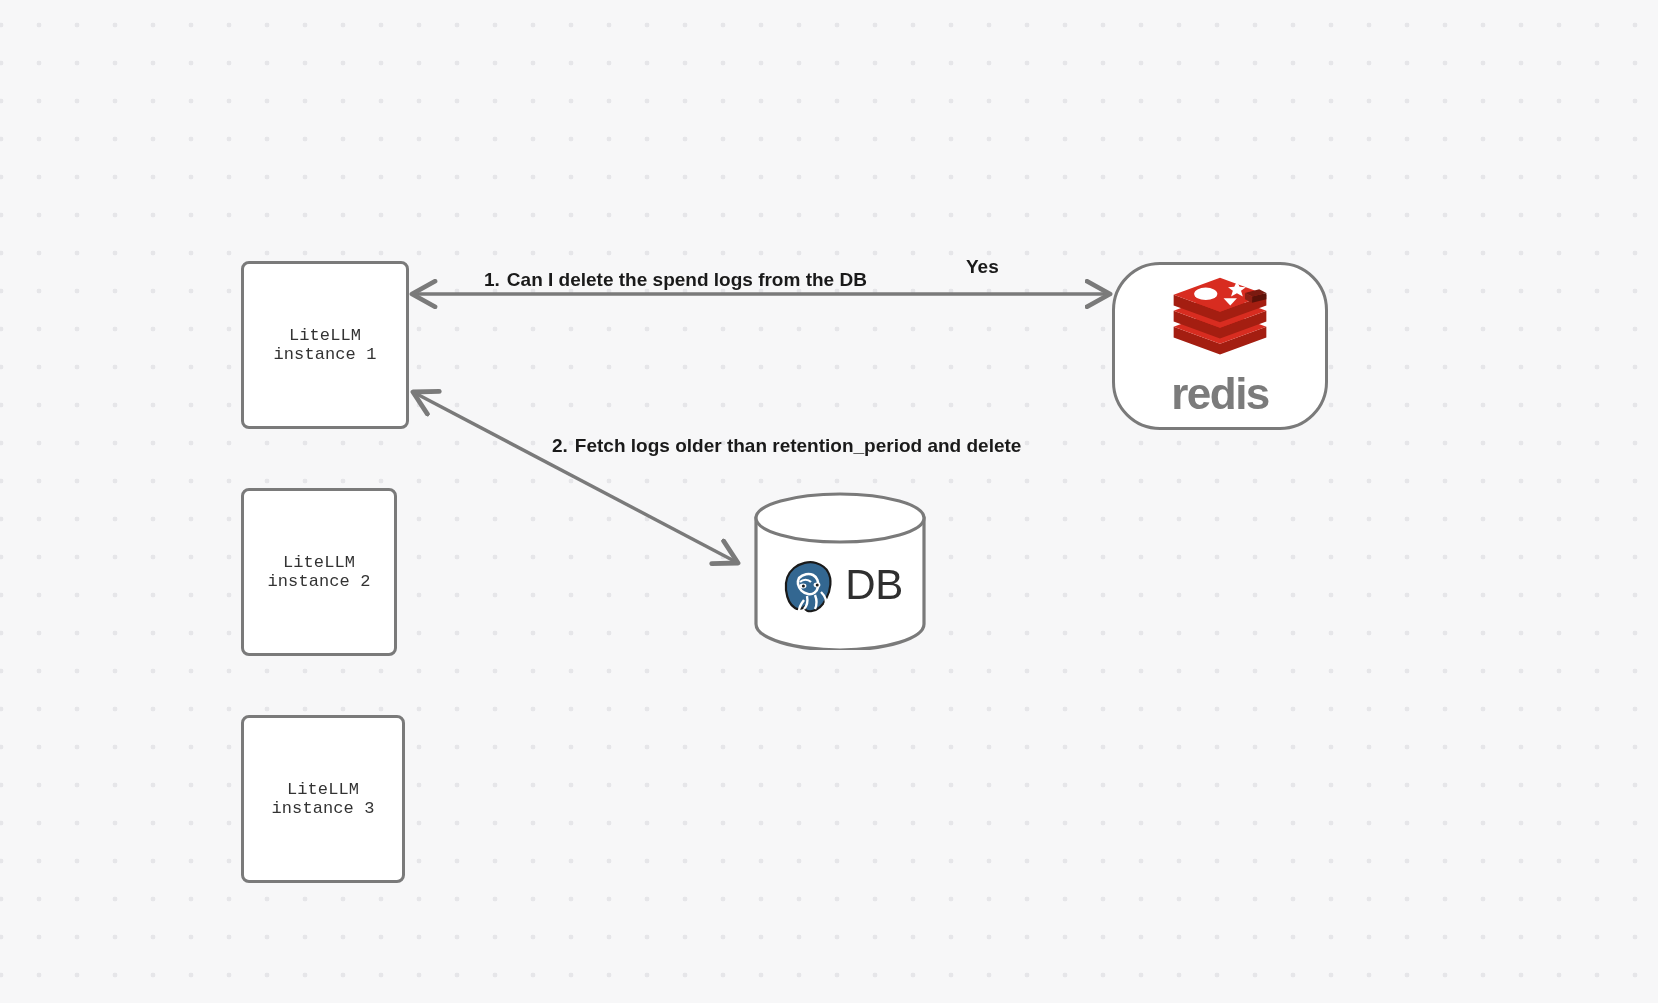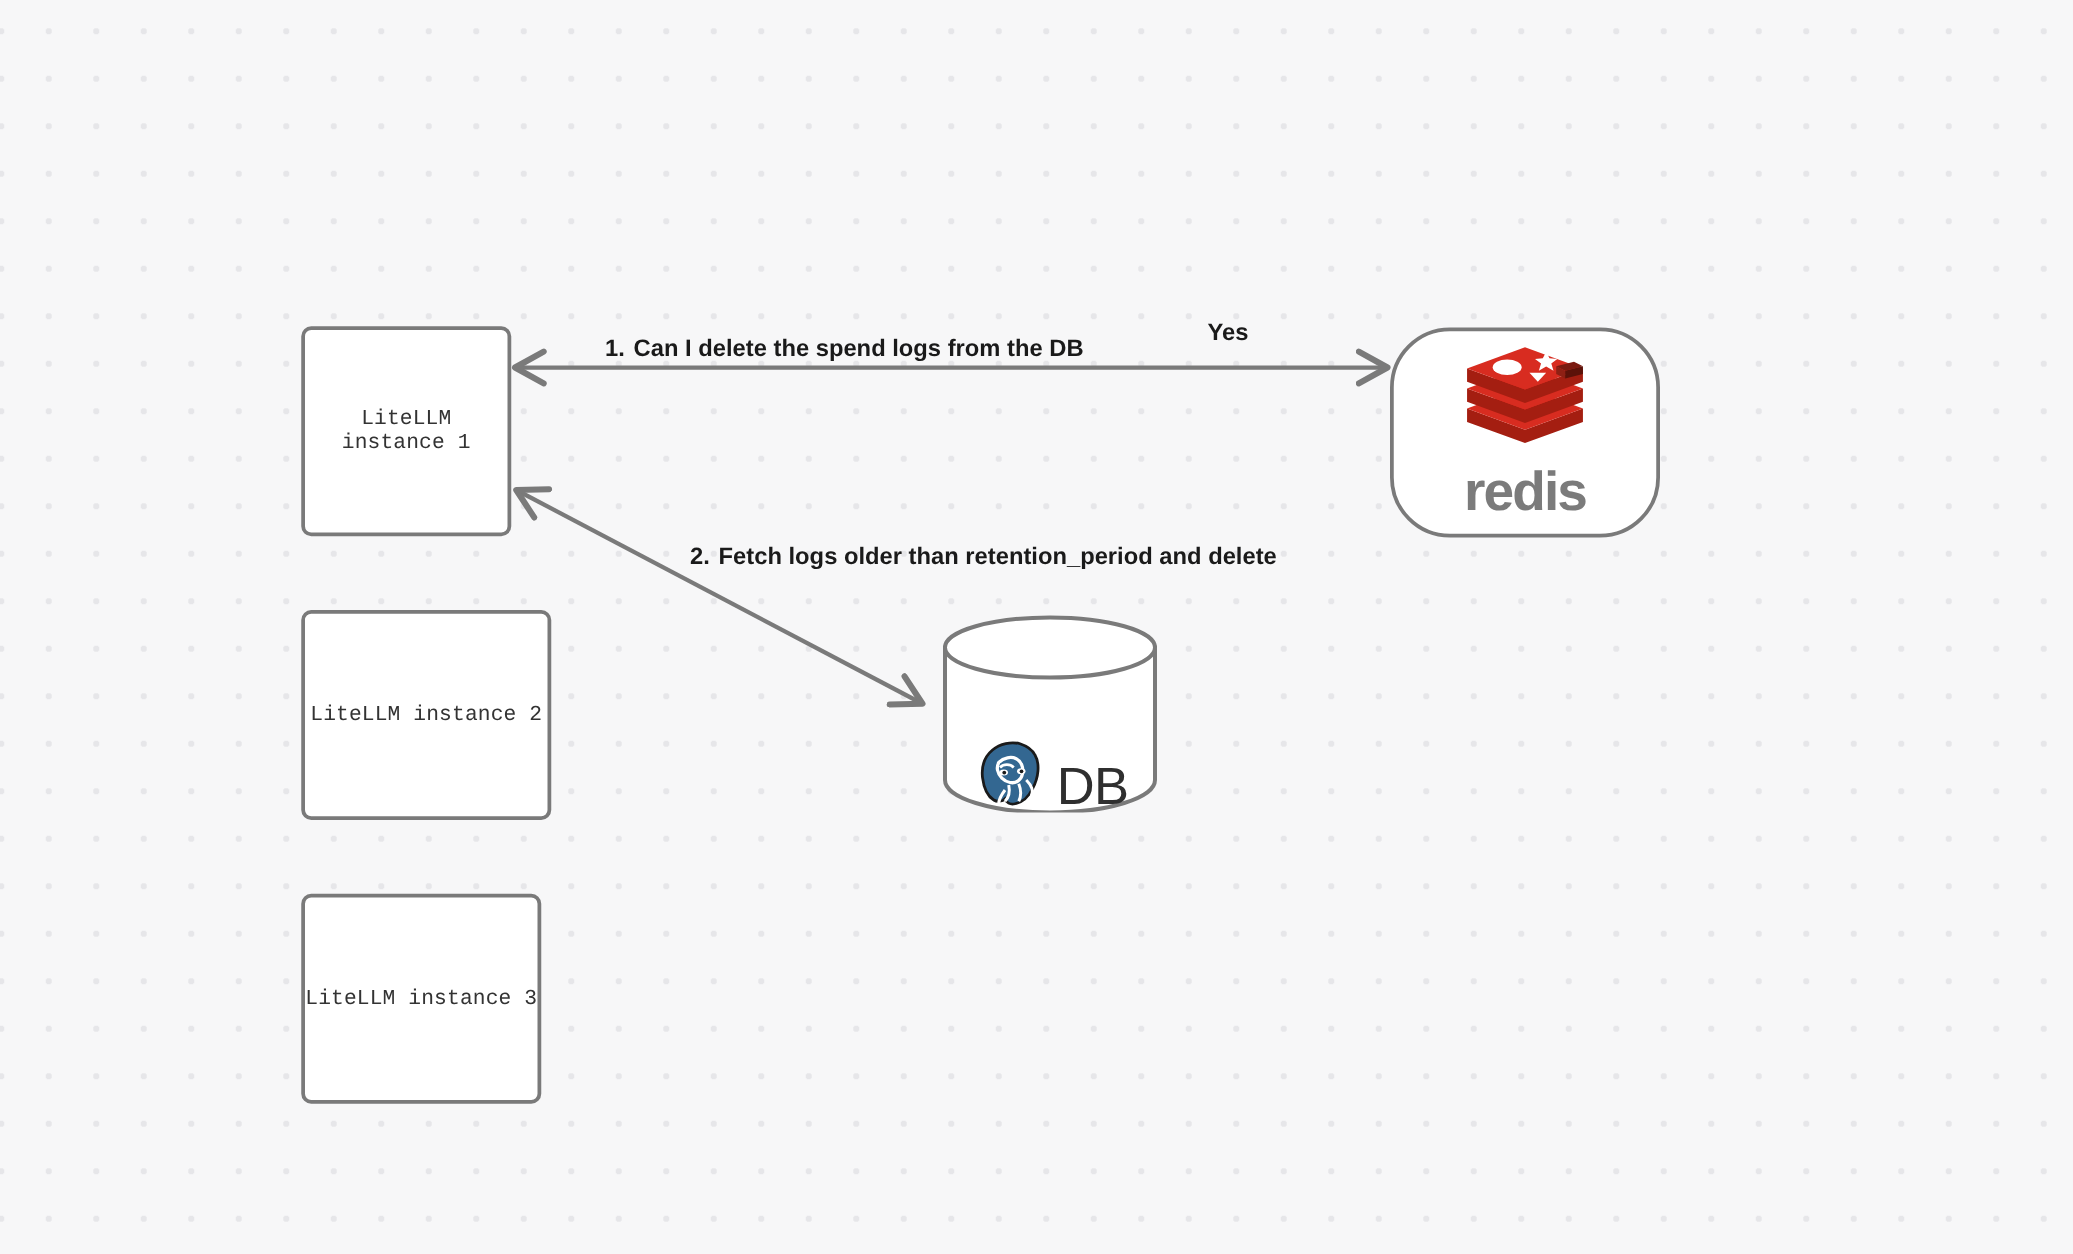--- a/index.html
+++ b/index.html
@@ -94,21 +94,21 @@
     width: 176px;
     height: 158px;
   }
   #db-content {
     position: absolute;
     left: 0;
     top: 0;
     width: 176px;
     height: 158px;
     display: flex;
-    align-items: flex-end;
+    align-items: center;
     justify-content: center;
     gap: 2px;
     padding-top: 28px;
     box-sizing: border-box;
   }
   .db-word {
     font-family: "Liberation Sans", sans-serif;
     font-size: 42px;
     font-weight: 400;
     color: #2f2f2f;
@@ -148,25 +148,25 @@
 
     <line x1="412" y1="294" x2="1110" y2="294" stroke="#7a7a7a" stroke-width="3.4" marker-start="url(#arrow-open-start)" marker-end="url(#arrow-open-end)"></line>
 
     <line x1="413" y1="392" x2="738" y2="563" stroke="#7a7a7a" stroke-width="3.4" marker-start="url(#arrow-open-start)" marker-end="url(#arrow-open-end)"></line>
   </svg>
 
   <div class="node-box" style="left:241px; top:261px; width:168px; height:168px;">
     <span class="node-label">LiteLLM instance 1</span>
   </div>
 
-  <div class="node-box" style="left:241px; top:488px; width:200px; height:168px;">
+  <div class="node-box" style="left:241px; top:488px; width:156px; height:168px;">
     <span class="node-label">LiteLLM instance 2</span>
   </div>
 
-  <div class="node-box" style="left:241px; top:715px; width:192px; height:168px;">
+  <div class="node-box" style="left:241px; top:715px; width:164px; height:168px;">
     <span class="node-label">LiteLLM instance 3</span>
   </div>
 
   <div id="redis-node">
     <div id="redis-logo-wrap">
       <svg width="108" height="82" viewBox="0 0 120 92" xmlns="http://www.w3.org/2000/svg">
 
         <path d="M60 88 L8 69 L8 57 L60 76 L112 57 L112 69 Z" fill="#a41e11"></path>
         <path d="M60 76 L8 57 L60 38 L112 57 Z" fill="#d82c20"></path>
 

